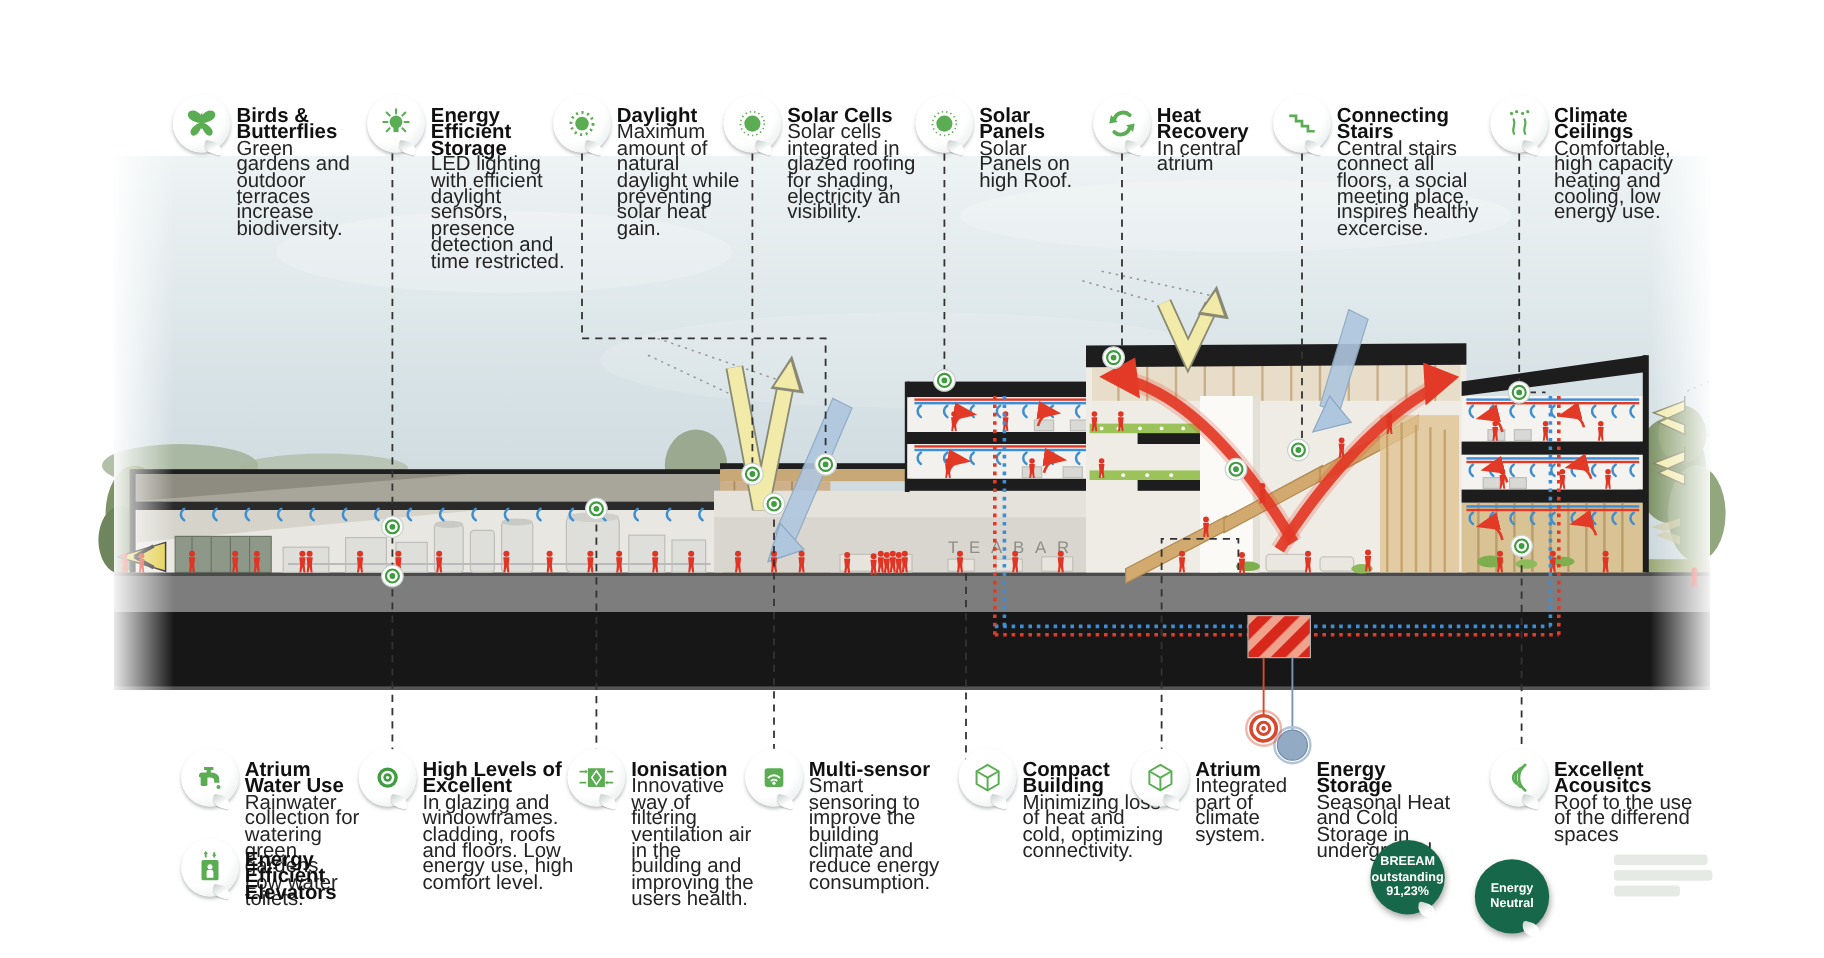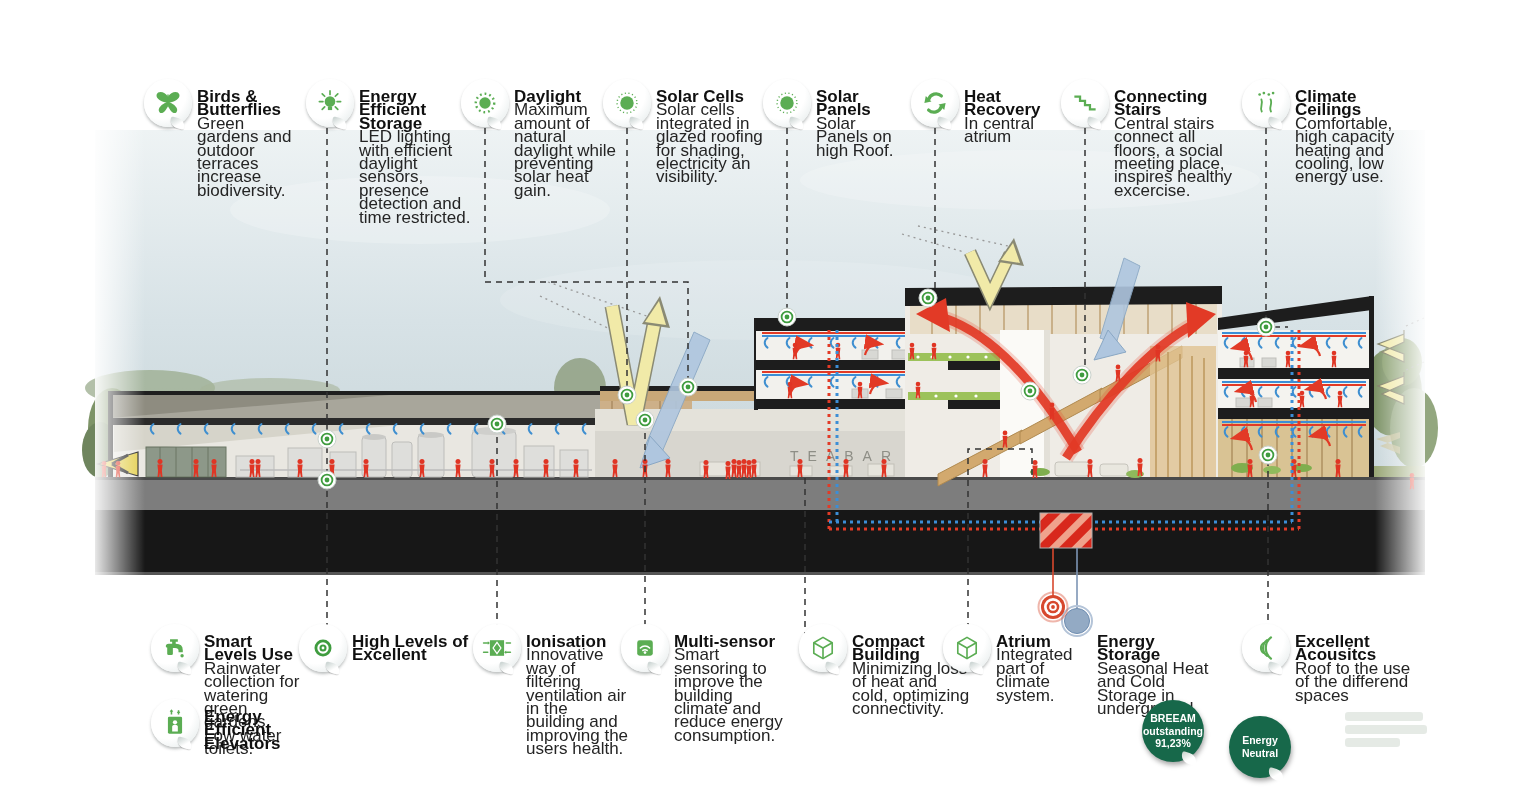--- a/index.html
+++ b/index.html
@@ -673,21 +673,21 @@
 
 <div class="feature" style="left:151px;top:624px">
   <div class="ficon">
     <svg width="34" height="34" viewBox="0 0 48 48" fill="#5BAD53">
           <path d="M11 22 q0 -4 4 -4 l5 0 l0 -3 l-3 0 l0 -3.5 l11 0 l0 3.5 l-3 0 l0 3 q10 0 10 9 l0 3 l-6 0 l0 -2 q0 -4 -5 -4 l-9 0 q-4 0 -4 -2 z"></path>
           <rect x="13" y="22" width="8" height="12" rx="2"></rect>
           <circle cx="34" cy="35" r="2.4"></circle>
         </svg>
   </div>
   <div class="ftext" style="width:102px">
-        <div class="t">Smart Levels Use</div>
+        <div class="t">Atrium Water Use</div>
         <div class="d">Rainwater collection for watering green gardens. Low water toilets.</div>
       </div>
 </div>
 
 <div class="feature" style="left:151px;top:699px">
   <div class="ficon">
     <svg width="34" height="34" viewBox="0 0 48 48">
           <rect x="14" y="15" width="20" height="24" rx="2" fill="#5BAD53"></rect>
           <circle cx="24" cy="23" r="3" fill="#fff"></circle>
           <path d="M20 36 L20 29 q0 -2.5 4 -2.5 q4 0 4 2.5 L28 36 Z" fill="#fff"></path>
@@ -708,20 +708,21 @@
   <div class="ficon">
     <svg width="34" height="34" viewBox="0 0 48 48">
           <circle cx="24" cy="24" r="12" fill="#3F9C3F"></circle>
           <circle cx="24" cy="24" r="8" fill="#fff"></circle>
           <circle cx="24" cy="24" r="5" fill="#3F9C3F"></circle>
           <circle cx="24" cy="24" r="2" fill="#fff"></circle>
         </svg>
   </div>
   <div class="ftext" style="width:128px">
         <div class="t">High Levels of Excellent</div>
+        <div class="d">In glazing and windowframes. cladding, roofs and floors. Low energy use, high comfort level.</div>
       </div>
 </div>
 
 <div class="feature" style="left:473px;top:624px">
   <div class="ficon">
     <svg width="34" height="34" viewBox="0 0 48 48">
           <rect x="14" y="13" width="20" height="22" fill="#5BAD53"></rect>
           <path d="M24 16 L29.5 24 L24 32 L18.5 24 Z" fill="none" stroke="#fff" stroke-width="1.8"></path>
           <g stroke="#5BAD53" stroke-width="2" stroke-linecap="round">
             <line x1="5" y1="17" x2="11" y2="17"></line>

